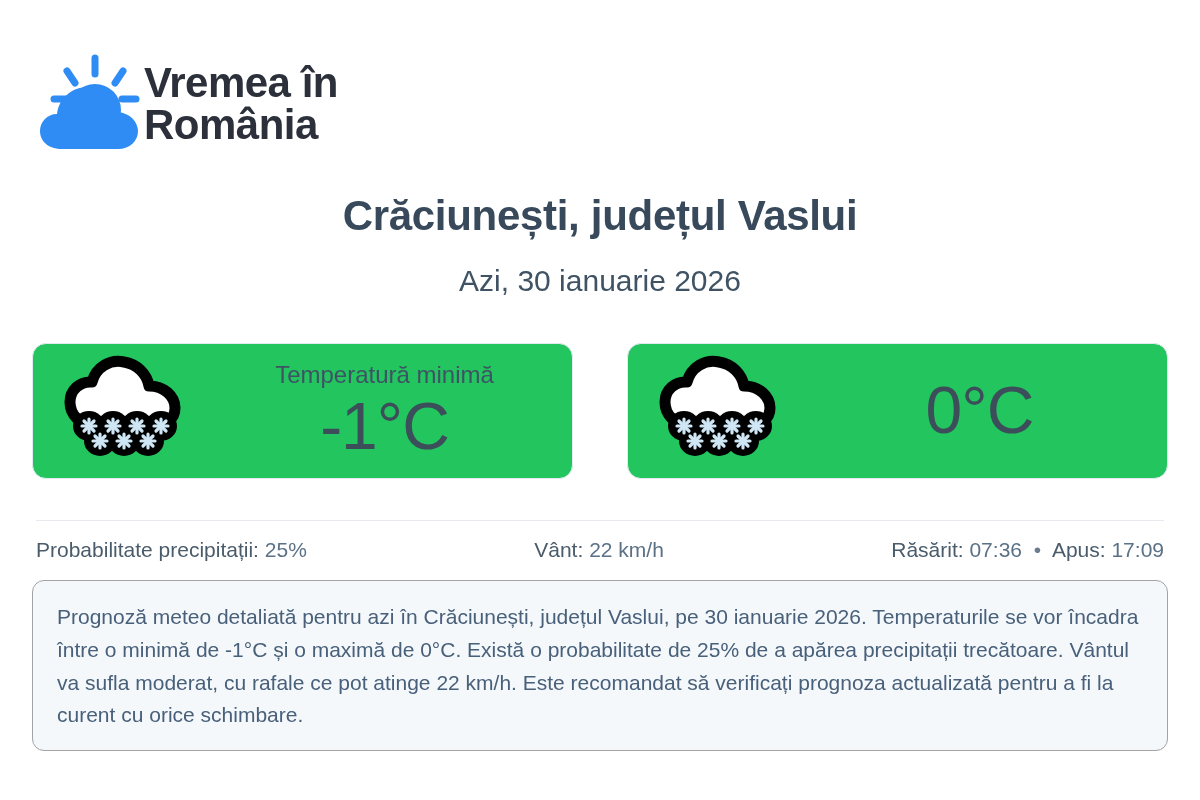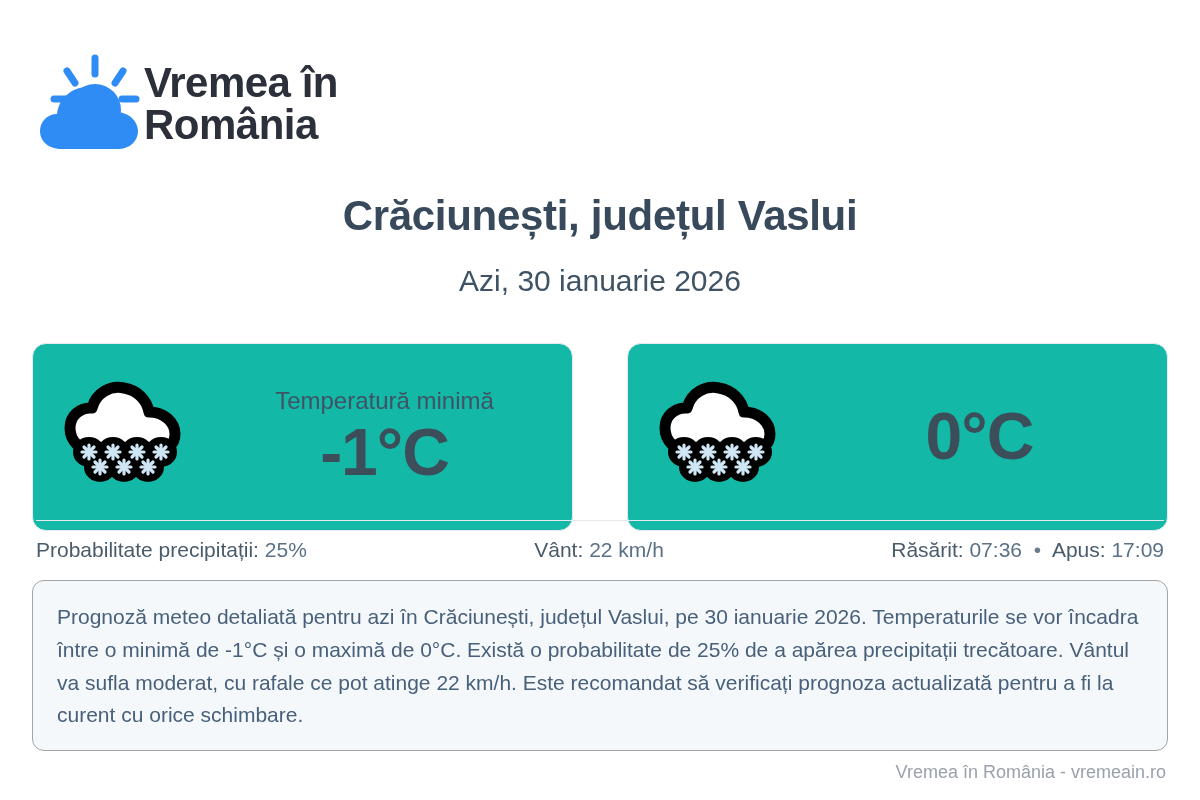--- a/index.html
+++ b/index.html
@@ -71,22 +71,22 @@
     position: absolute;
     left: 32px;
     top: 343px;
     width: 1136px;
     display: flex;
     justify-content: space-between;
     gap: 54px;
   }
   .temp-card {
     flex: 1 1 0;
-    height: 188px;
-    background: #14b8a6;
+    height: 136px;
+    background: #22c55e;
     border: 1px solid #e3eaf3;
     border-radius: 14px;
     display: flex;
     align-items: center;
     padding: 0 14px 0 26px;
     gap: 16px;
   }
   .temp-icon {
     width: 136px;
     height: 112px;
@@ -101,21 +101,21 @@
   }
   .temp-label {
     font-size: 24px;
     color: #3f5364;
     font-weight: normal;
     line-height: 1.2;
     margin-bottom: 2px;
   }
   .temp-value {
     font-size: 66px;
-    font-weight: bold;
+    font-weight: normal;
     color: #3c4e5a;
     line-height: 1.05;
     letter-spacing: -1px;
   }
 
   
   .divider {
     position: absolute;
     left: 36px;
     top: 520px;
@@ -336,15 +336,14 @@
       <span>Răsărit:</span>
       <span class="stat-val">07:36</span>
       <span class="bullet">•</span>
       <span>Apus:</span>
       <span class="stat-val">17:09</span>
     </div>
   </div>
 
   <div class="description">Prognoză meteo detaliată pentru azi în Crăciunești, județul Vaslui, pe 30 ianuarie 2026. Temperaturile se vor încadra între o minimă de -1°C și o maximă de 0°C. Există o probabilitate de 25% de a apărea precipitații trecătoare. Vântul va sufla moderat, cu rafale ce pot atinge 22 km/h. Este recomandat să verificați prognoza actualizată pentru a fi la curent cu orice schimbare.</div>
 
-  <div class="footer">Vremea în România - vremeain.ro</div>
 
 </div>
 
 </body></html>

